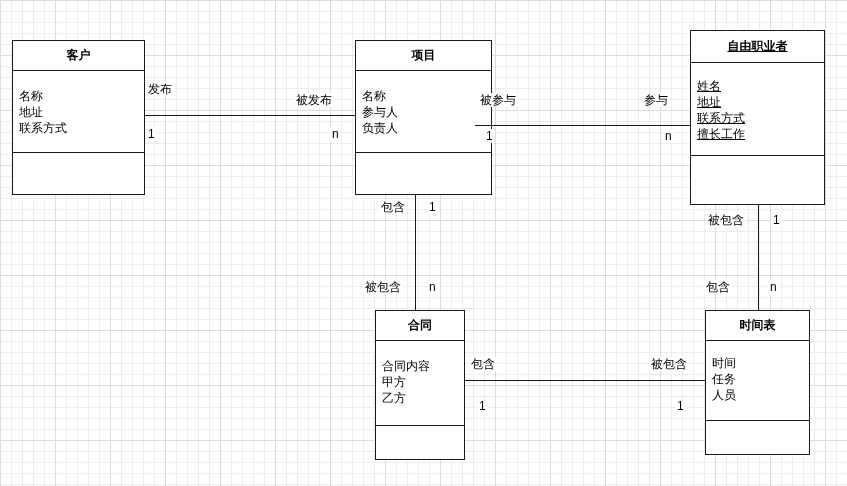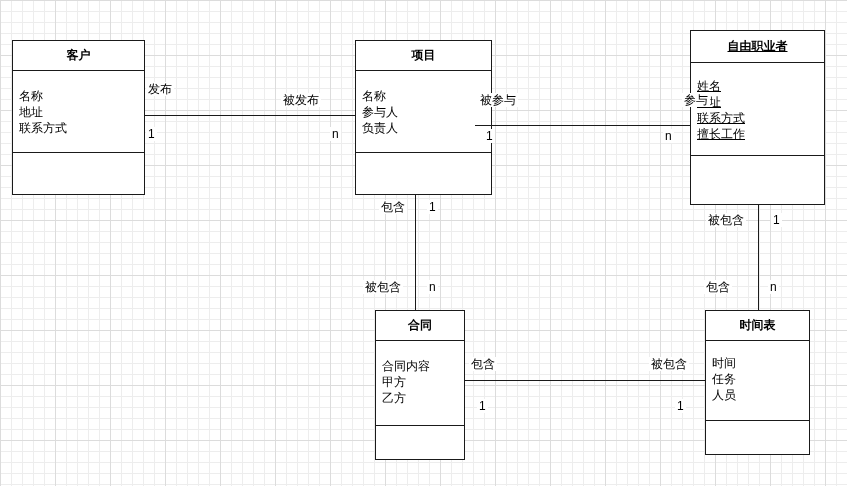--- a/index.html
+++ b/index.html
@@ -114,26 +114,26 @@
   </div>
 
   <div class="conn h" style="left:145px;top:115px;width:210px;"></div>
   <div class="conn h" style="left:475px;top:125px;width:215px;"></div>
   <div class="conn v" style="left:415px;top:195px;height:115px;"></div>
   <div class="conn v" style="left:758px;top:205px;height:105px;"></div>
   <div class="conn h" style="left:465px;top:380px;width:240px;"></div>
 
   <span class="lbl" style="left:146px;top:82px;">发布</span>
   <span class="lbl" style="left:146px;top:127px;">1</span>
-  <span class="lbl" style="left:281px;top:93px;">被发布</span>
+  <span class="lbl" style="left:294px;top:93px;">被发布</span>
   <span class="lbl" style="left:330px;top:127px;">n</span>
 
   <span class="lbl" style="left:478px;top:93px;text-align:center;">被参与</span>
   <span class="lbl" style="left:484px;top:129px;">1</span>
-  <span class="lbl" style="left:642px;top:93px;margin-left:40px;">参与</span>
+  <span class="lbl" style="left:642px;top:93px;">参与</span>
   <span class="lbl" style="left:663px;top:129px;">n</span>
 
   <span class="lbl" style="left:379px;top:200px;">包含</span>
   <span class="lbl" style="left:427px;top:200px;">1</span>
   <span class="lbl" style="left:363px;top:280px;">被包含</span>
   <span class="lbl" style="left:427px;top:280px;">n</span>
 
   <span class="lbl" style="left:706px;top:213px;">被包含</span>
   <span class="lbl" style="left:771px;top:213px;">1</span>
   <span class="lbl" style="left:704px;top:280px;">包含</span>

